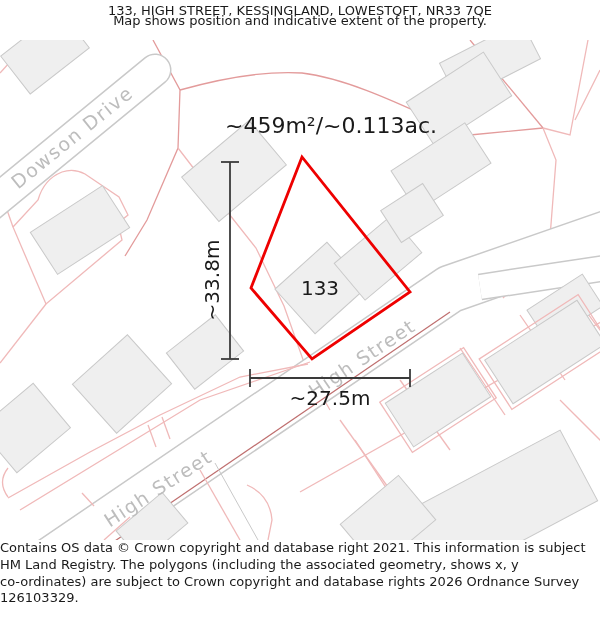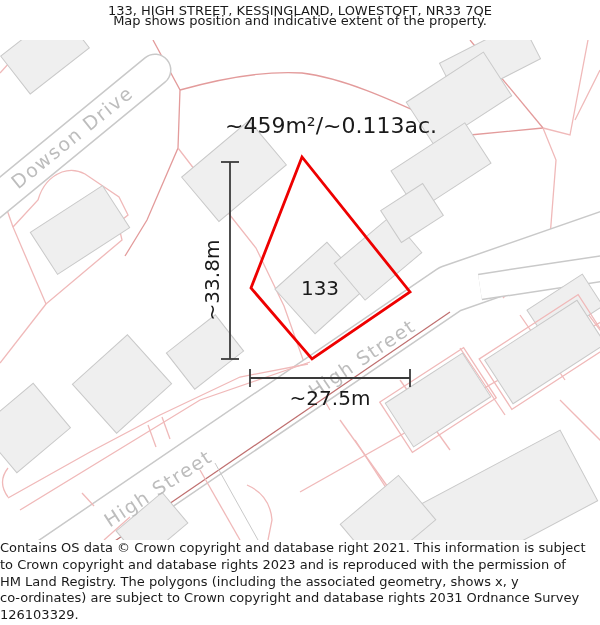--- a/index.html
+++ b/index.html
@@ -136,19 +136,18 @@
         <text class="ml meas" x="330" y="365" text-anchor="middle">~27.5m</text>
       </g>
 
       <text class="ml area" x="331" y="93" text-anchor="middle">~459m²/~0.113ac.</text>
       <text class="ml num" x="320" y="255" text-anchor="middle">133</text>
     </svg>
   </div>
 
   <div class="ftr">
     <div>Contains OS data © Crown copyright and database right 2021. This information is subject</div>
-    <div>to Crown copyright and database rights 2023 and is reproduced with the permission of</div>
     <div>HM Land Registry. The polygons (including the associated geometry, shows x, y</div>
-    <div>co-ordinates) are subject to Crown copyright and database rights 2031 Ordnance Survey</div>
+    <div>co-ordinates) are subject to Crown copyright and database rights 2026 Ordnance Survey</div>
     <div>126103329.</div>
   </div>
 
 </div>
 
 </body></html>

